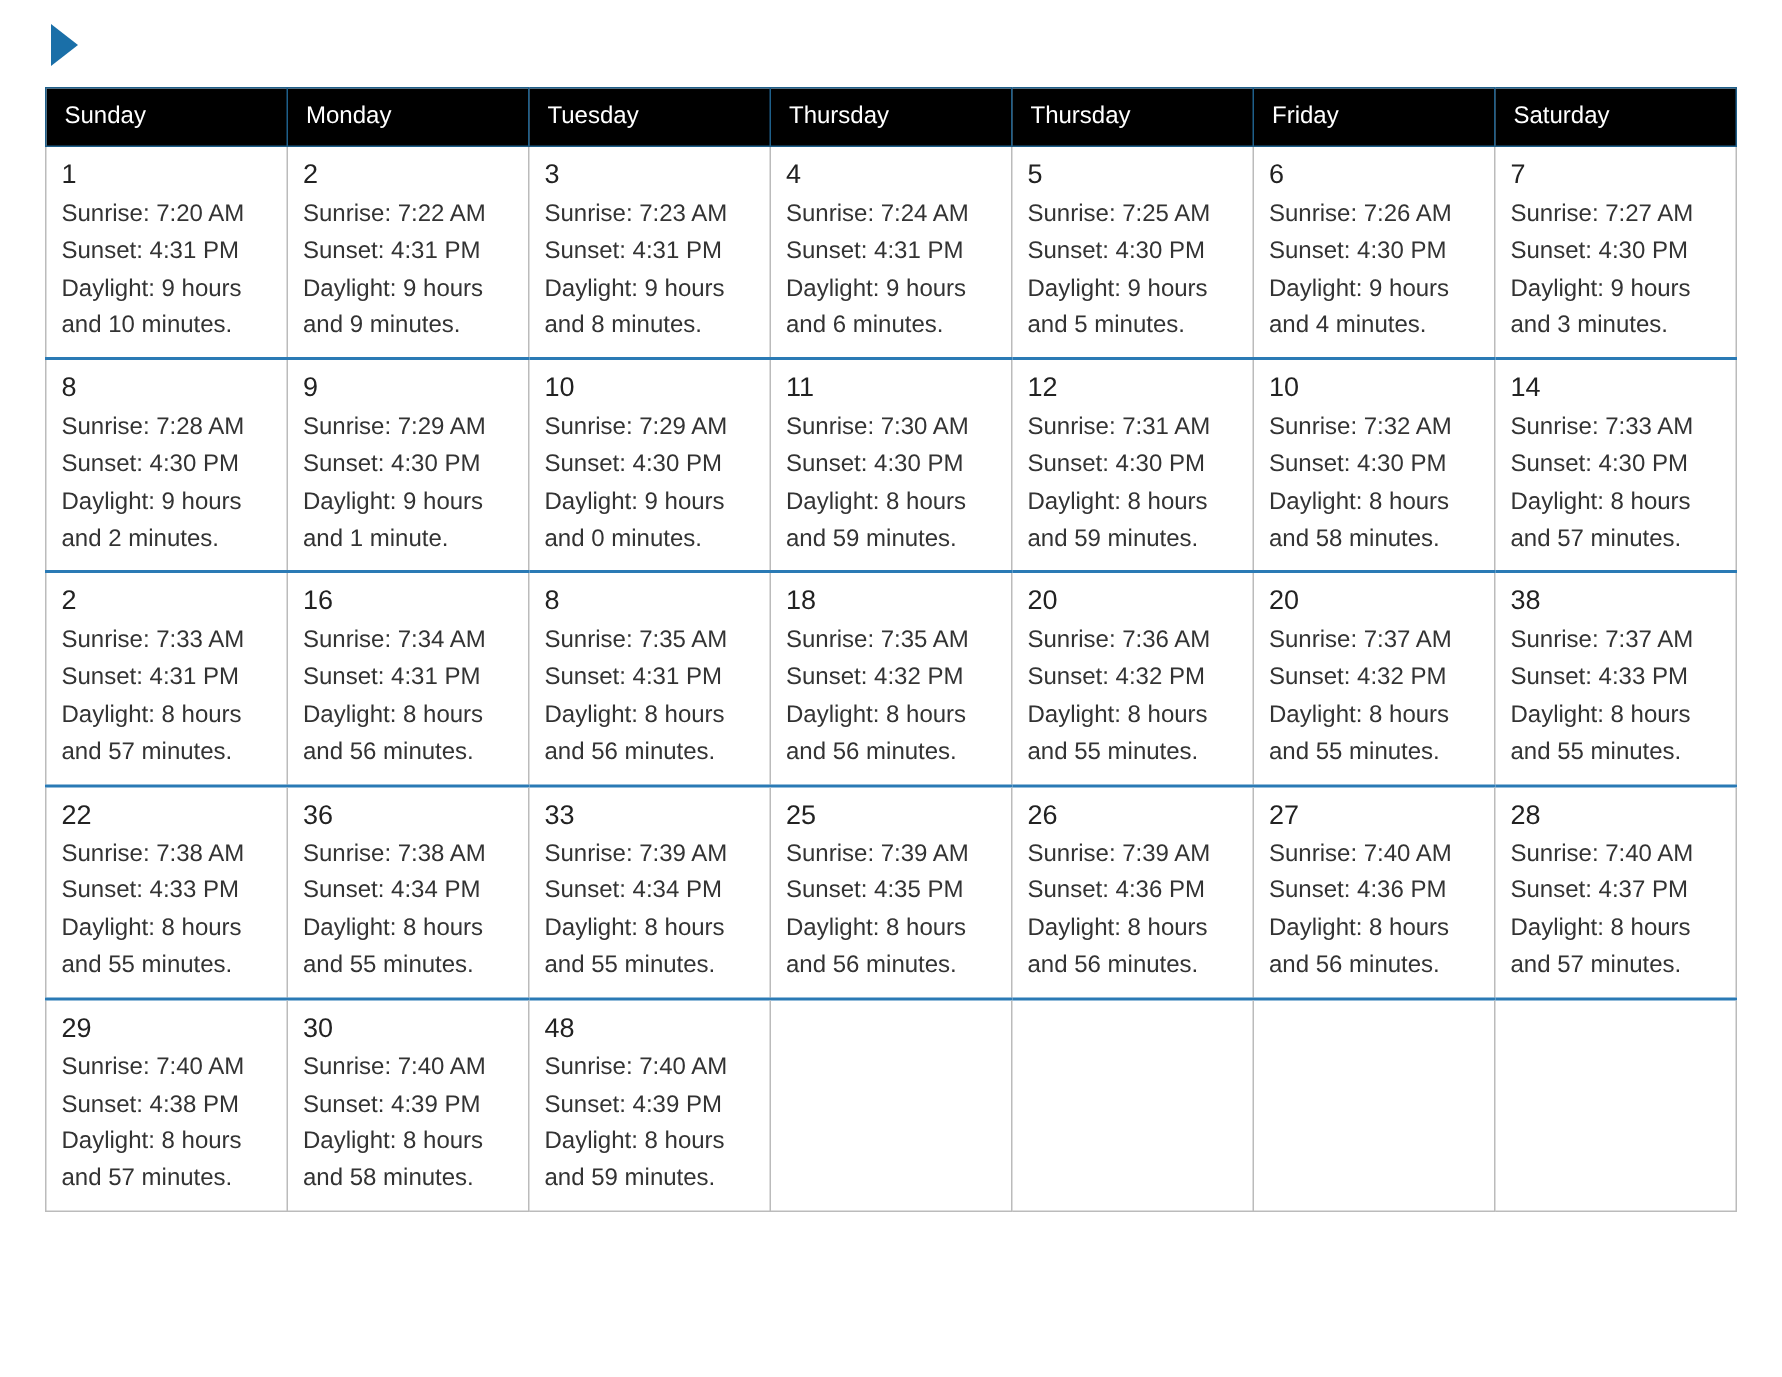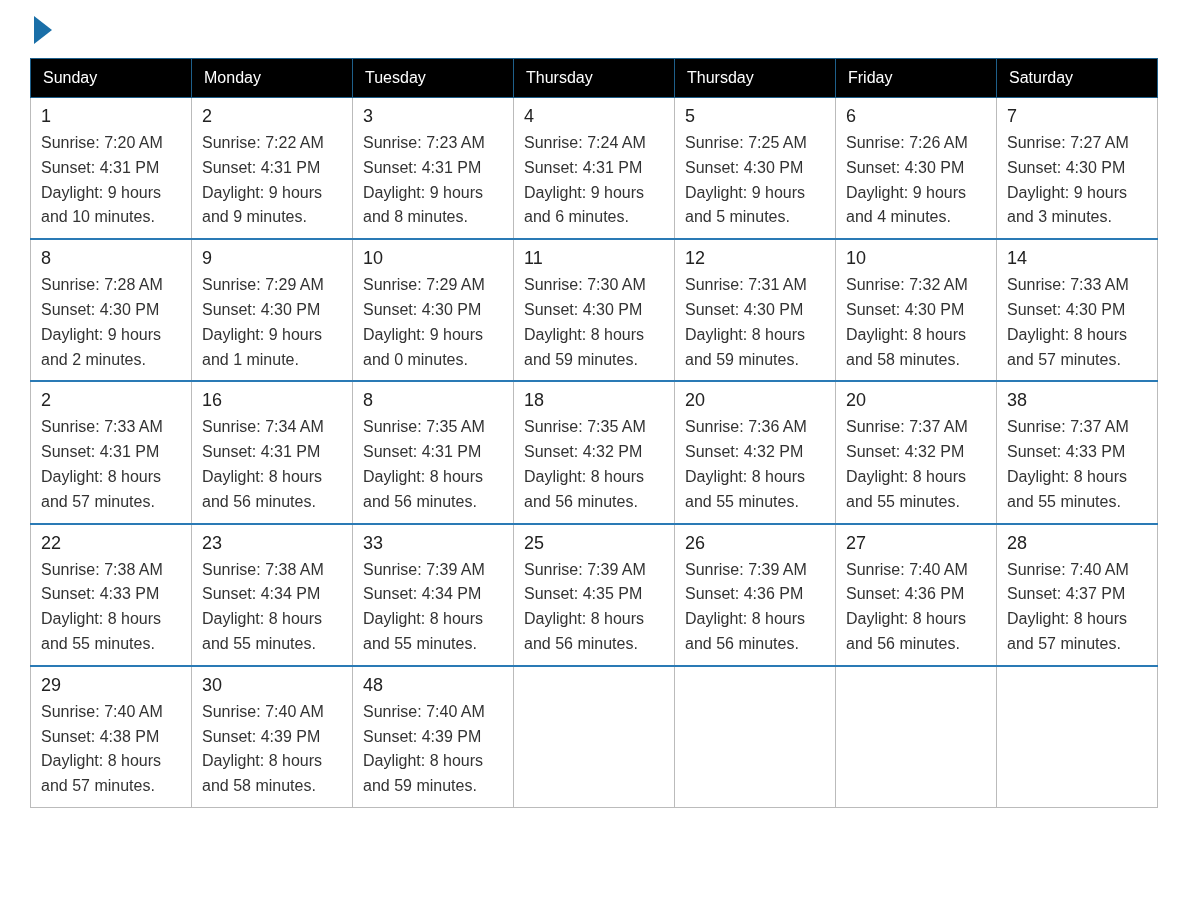--- a/index.html
+++ b/index.html
@@ -219,21 +219,21 @@
         <span class="day-num">38</span>
         <div class="day-info">Sunrise: 7:37 AM<br>Sunset: 4:33 PM<br>Daylight: 8 hours and 55 minutes.</div>
       </td>
       </tr>
       <tr class="row-divider">
         <td>
         <span class="day-num">22</span>
         <div class="day-info">Sunrise: 7:38 AM<br>Sunset: 4:33 PM<br>Daylight: 8 hours and 55 minutes.</div>
       </td>
         <td>
-        <span class="day-num">23</span>
+        <span class="day-num">36</span>
         <div class="day-info">Sunrise: 7:38 AM<br>Sunset: 4:34 PM<br>Daylight: 8 hours and 55 minutes.</div>
       </td>
         <td>
         <span class="day-num">33</span>
         <div class="day-info">Sunrise: 7:39 AM<br>Sunset: 4:34 PM<br>Daylight: 8 hours and 55 minutes.</div>
       </td>
         <td>
         <span class="day-num">25</span>
         <div class="day-info">Sunrise: 7:39 AM<br>Sunset: 4:35 PM<br>Daylight: 8 hours and 56 minutes.</div>
       </td>

